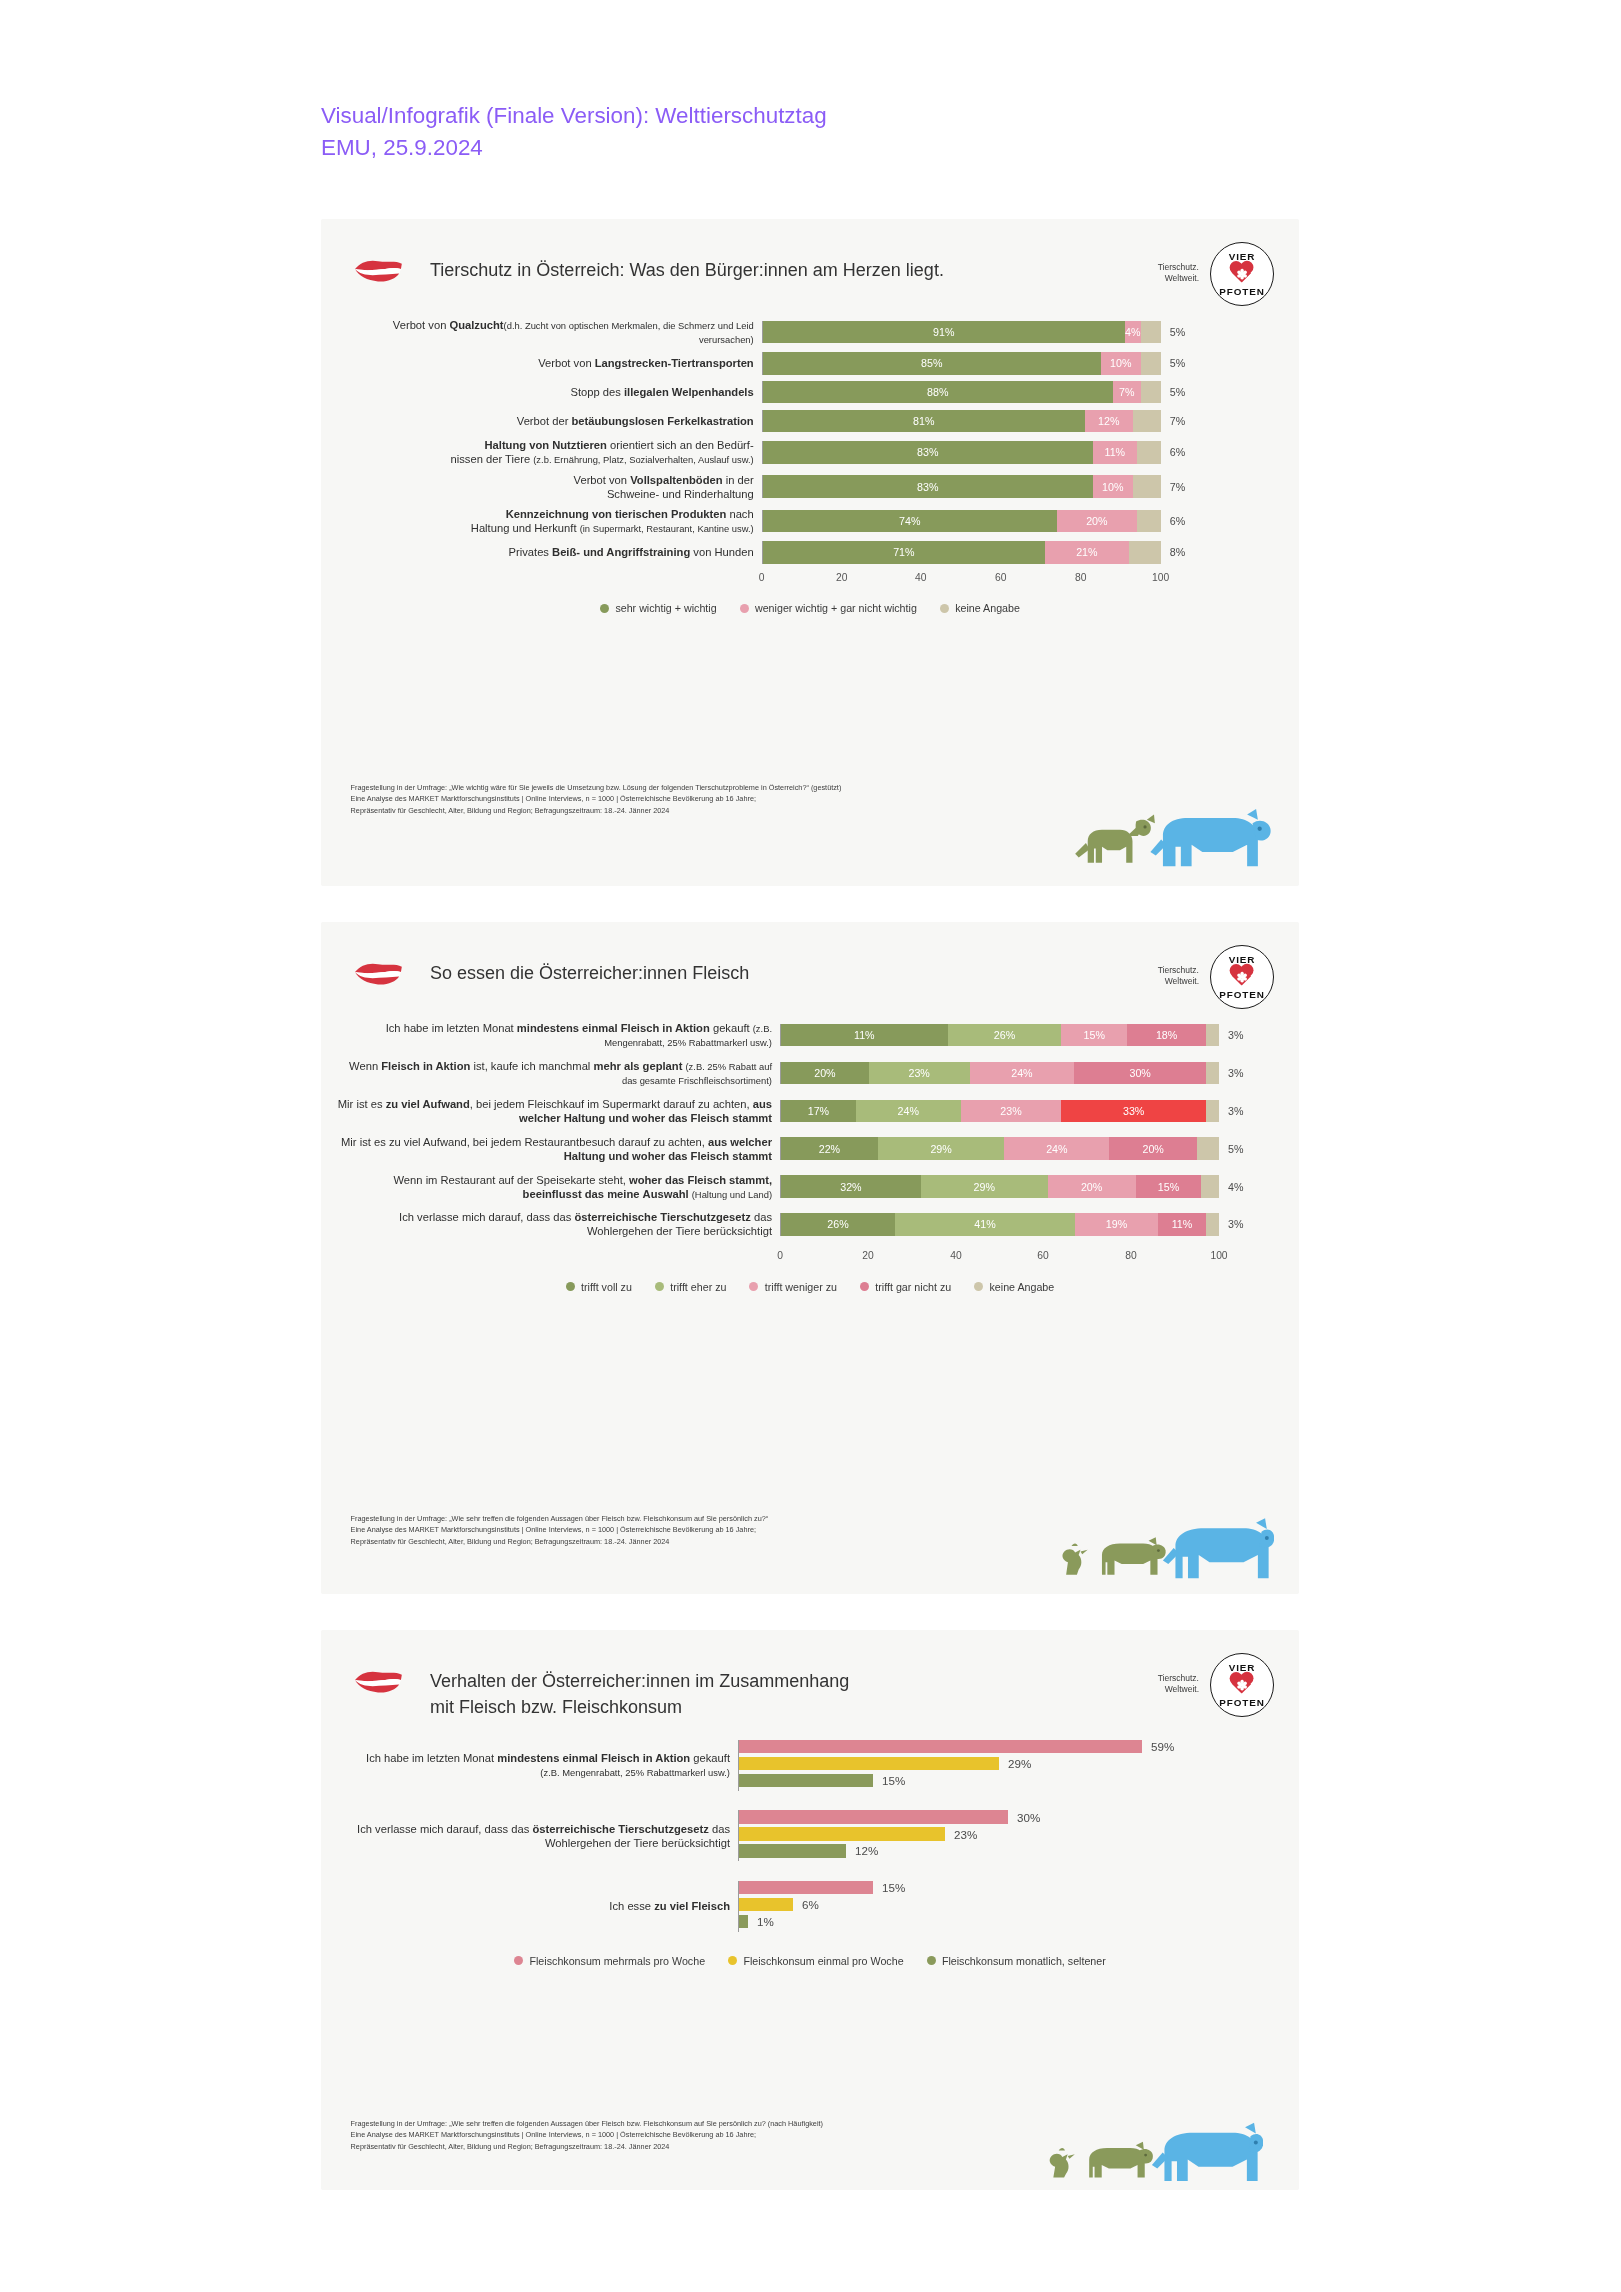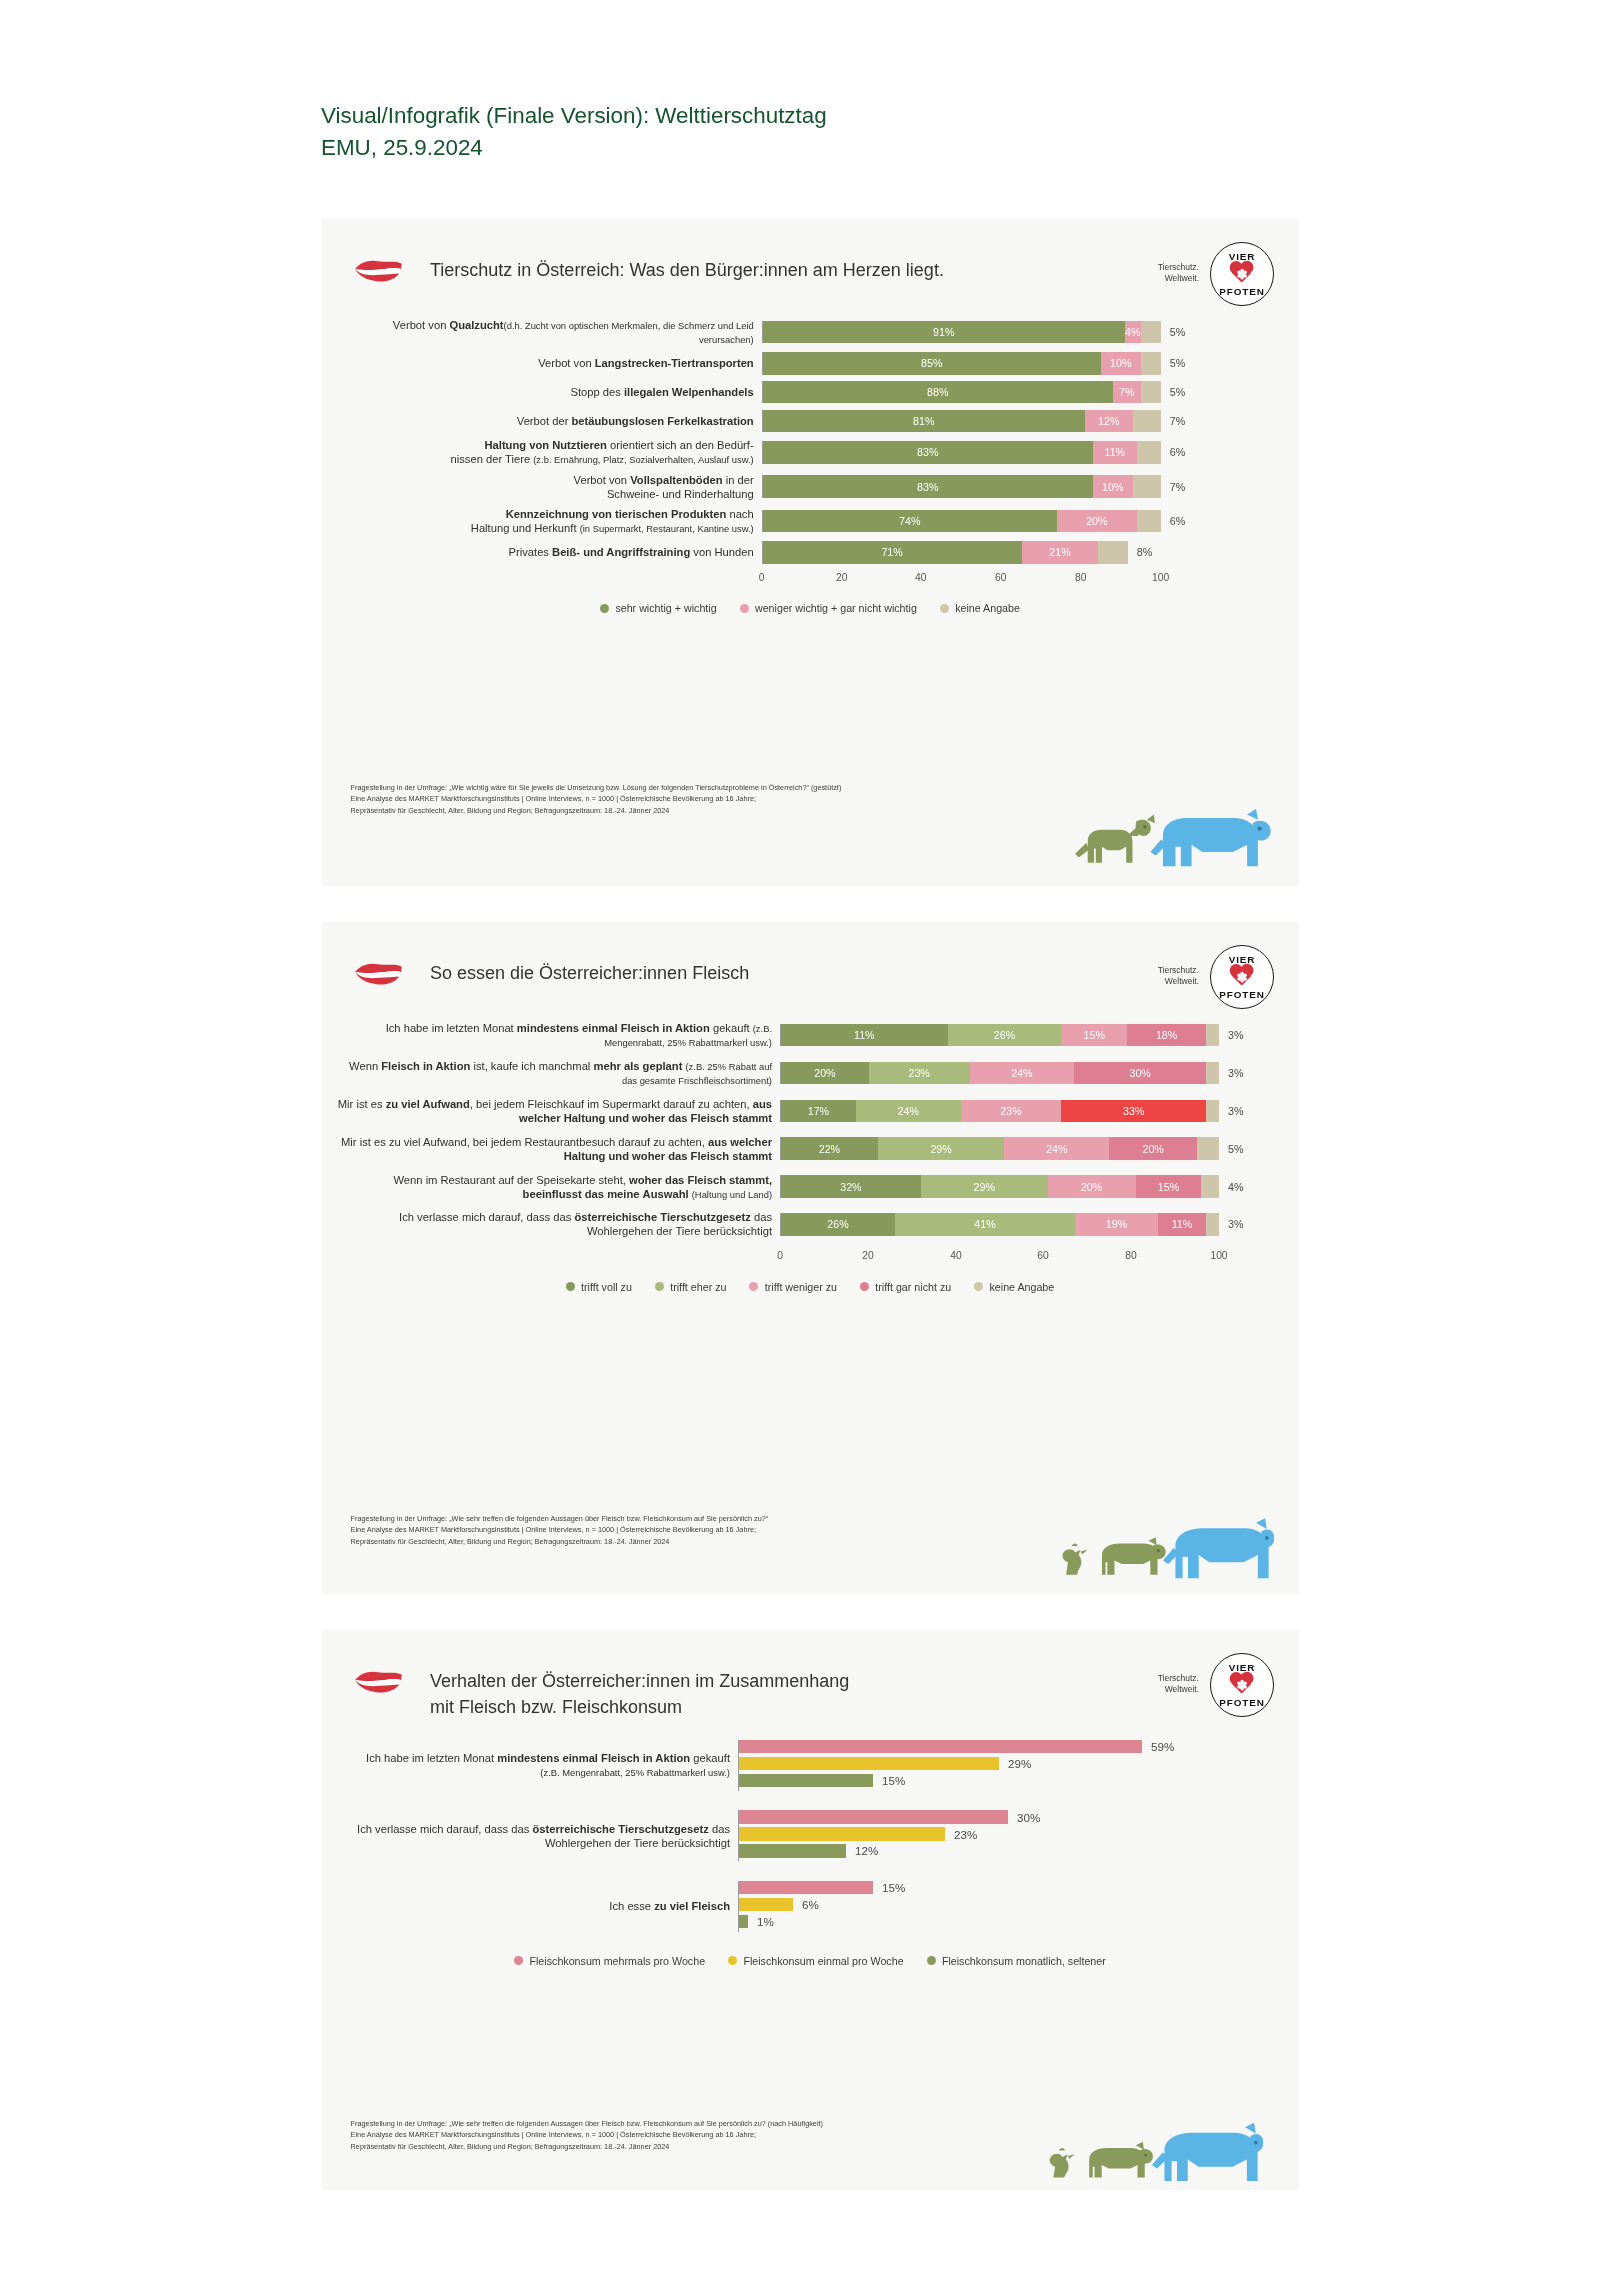--- a/index.html
+++ b/index.html
@@ -11,21 +11,21 @@
     color: #2b2b2b;
   }
   .page { width: 1621px; min-height: 2293px; position: relative; }
 
   .doc-title {
     position: absolute;
     left: 321px;
     top: 100px;
     font-size: 22.4px;
     line-height: 1.45;
-    color: #14532d;
+    color: #8b5cf6;
     font-weight: 400;
   }
 
   .card {
     position: absolute;
     left: 321px;
     width: 978px;
     background: #f7f7f5;
     border-radius: 1.8px;
   }
@@ -212,21 +212,21 @@
           <div class="rowlabel" style="width: 421px;"><b>Kennzeichnung von tierischen Produkten</b> nach<br>Haltung und Herkunft <span class="sm">(in Supermarkt, Restaurant, Kantine usw.)</span></div>
           <div class="bar" style="width: 399px; border-left: 0.9px solid rgb(155, 155, 155);">
             <div class="seg" style="width: 295px; background: rgb(135, 154, 91);">74%</div>
             <div class="seg" style="width: 80px; background: rgb(232, 160, 174);">20%</div>
             <div class="seg" style="width: 24px; background: rgb(205, 198, 170);"></div>
           </div>
           <div class="after">6%</div>
         </div>
         <div class="row" style="margin-bottom: 6.3px;">
           <div class="rowlabel" style="width: 421px;">Privates <b>Beiß- und Angriffstraining</b> von Hunden</div>
-          <div class="bar" style="width: 366px; border-left: 0.9px solid rgb(155, 155, 155);">
+          <div class="bar" style="width: 399px; border-left: 0.9px solid rgb(155, 155, 155);">
             <div class="seg" style="width: 283px; background: rgb(135, 154, 91);">71%</div>
             <div class="seg" style="width: 84px; background: rgb(232, 160, 174);">21%</div>
             <div class="seg" style="width: 32px; background: rgb(205, 198, 170);"></div>
           </div>
           <div class="after">8%</div>
         </div>
         <div class="axis" style="margin-left: 421px; width: 452px;">
           <span style="left: 0px;">0</span>
           <span style="left: 80px;">20</span>
           <span style="left: 159px;">40</span>

